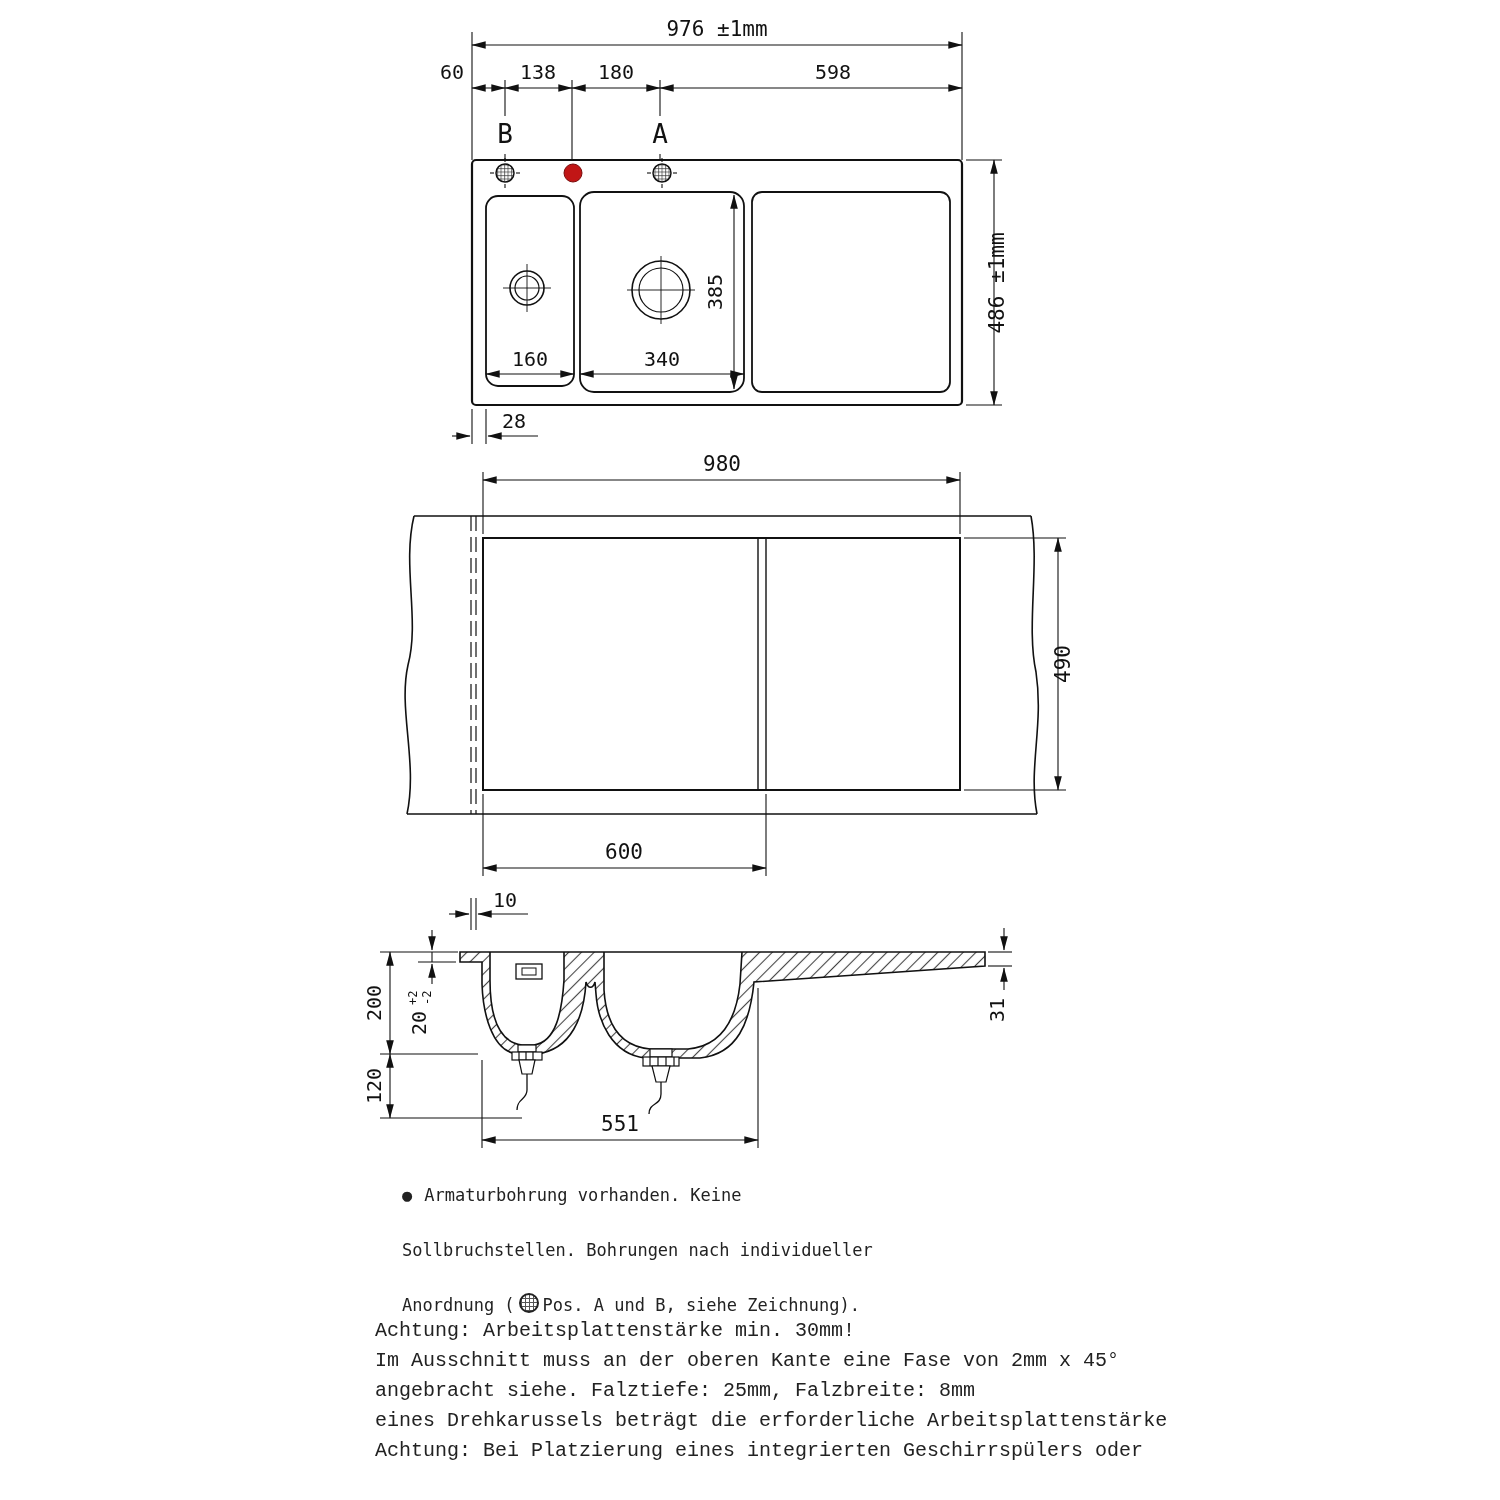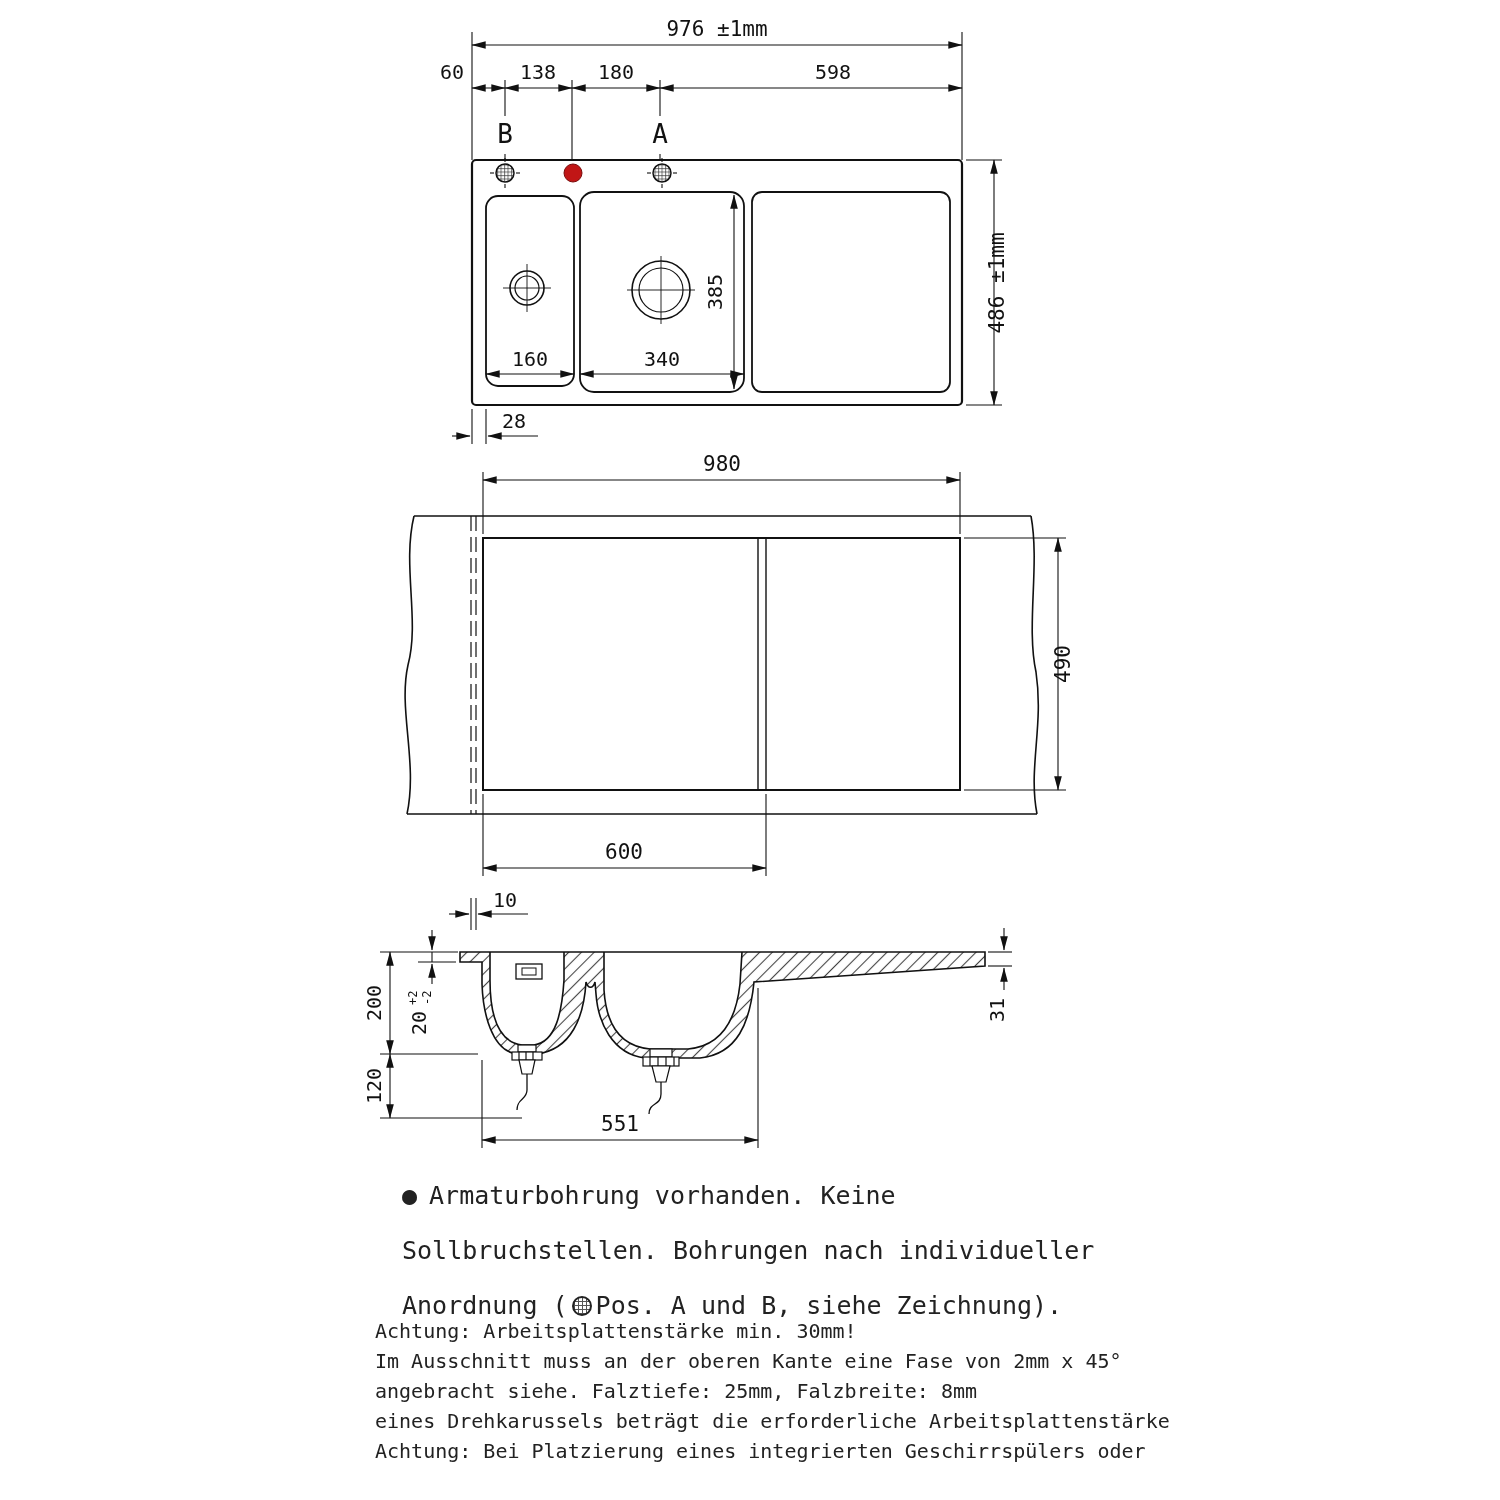--- a/index.html
+++ b/index.html
@@ -4,24 +4,24 @@
 <style>
   html,body{margin:0;padding:0;background:#fff;}
   .stage{position:relative;width:1500px;height:1500px;background:#fff;overflow:hidden;
          font-family:"DejaVu Sans Mono",monospace;color:#111;padding-left:32px;}
   svg{position:absolute;left:0;top:0;}
   svg text{font-family:"DejaVu Sans Mono",monospace;fill:#111;}
   .dt{font-size:21px;}
   .dts{font-size:20px;}
   .lbl{font-size:26px;}
   .tol{font-size:12px;}
-  .note-main{position:absolute;left:402px;top:1168px;font-size:25px;line-height:55px;
+  .note-main{position:absolute;left:402px;top:1168px;font-size:17px;line-height:55px;
              letter-spacing:0;color:#222;white-space:nowrap;}
   .note-small{position:absolute;left:375px;top:1316px;font-size:20px;line-height:30px;
-              color:#222;white-space:nowrap;}
+              color:#222;white-space:nowrap;font-family:Liberation Mono, monospace;}
   .bullet{margin-right:12px;}
   .hole-icon{display:inline-block;width:16px;height:16px;border:2px solid #222;border-radius:50%;
     background-image:repeating-linear-gradient(0deg,#555 0 1px,transparent 1px 4px),
                      repeating-linear-gradient(90deg,#555 0 1px,transparent 1px 4px);
     vertical-align:-2px;margin:0 4px;}
 </style>
 </head>
 <body>
 
 <div class="stage">

